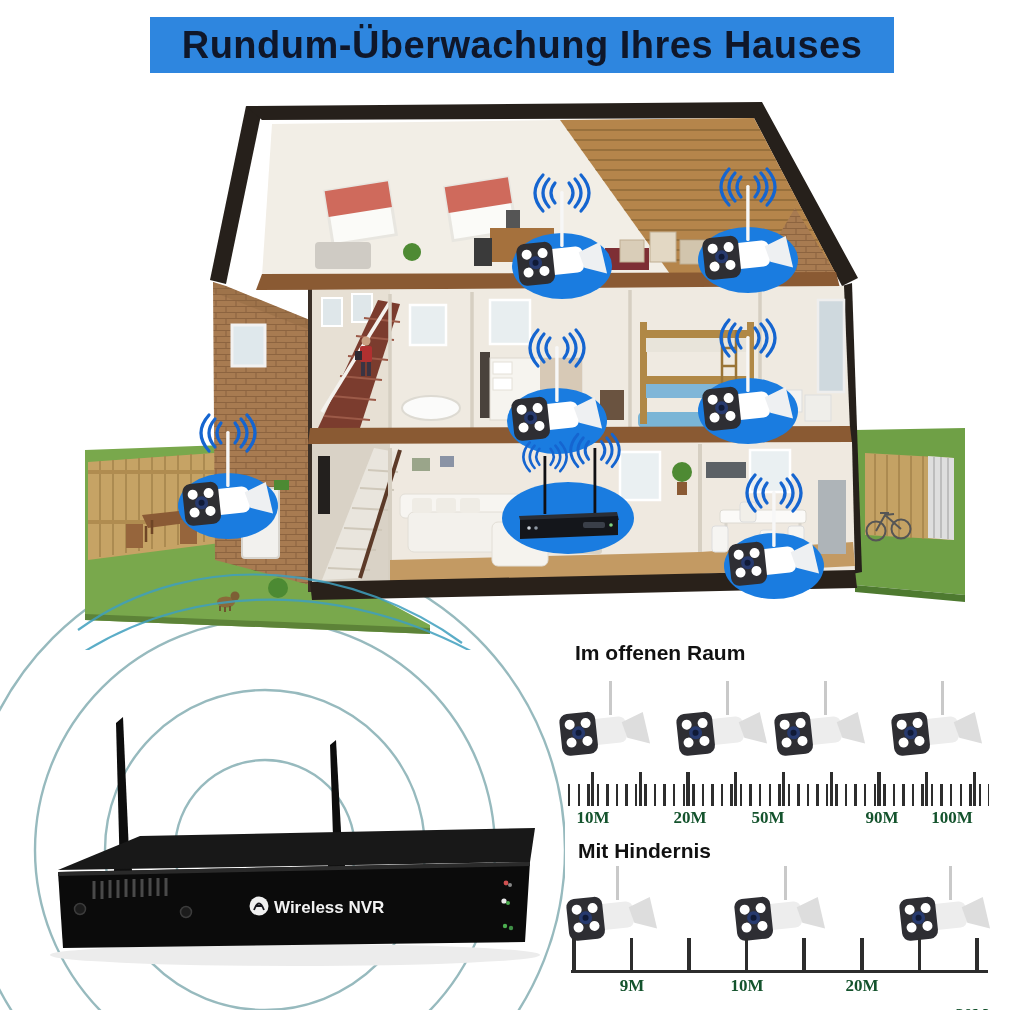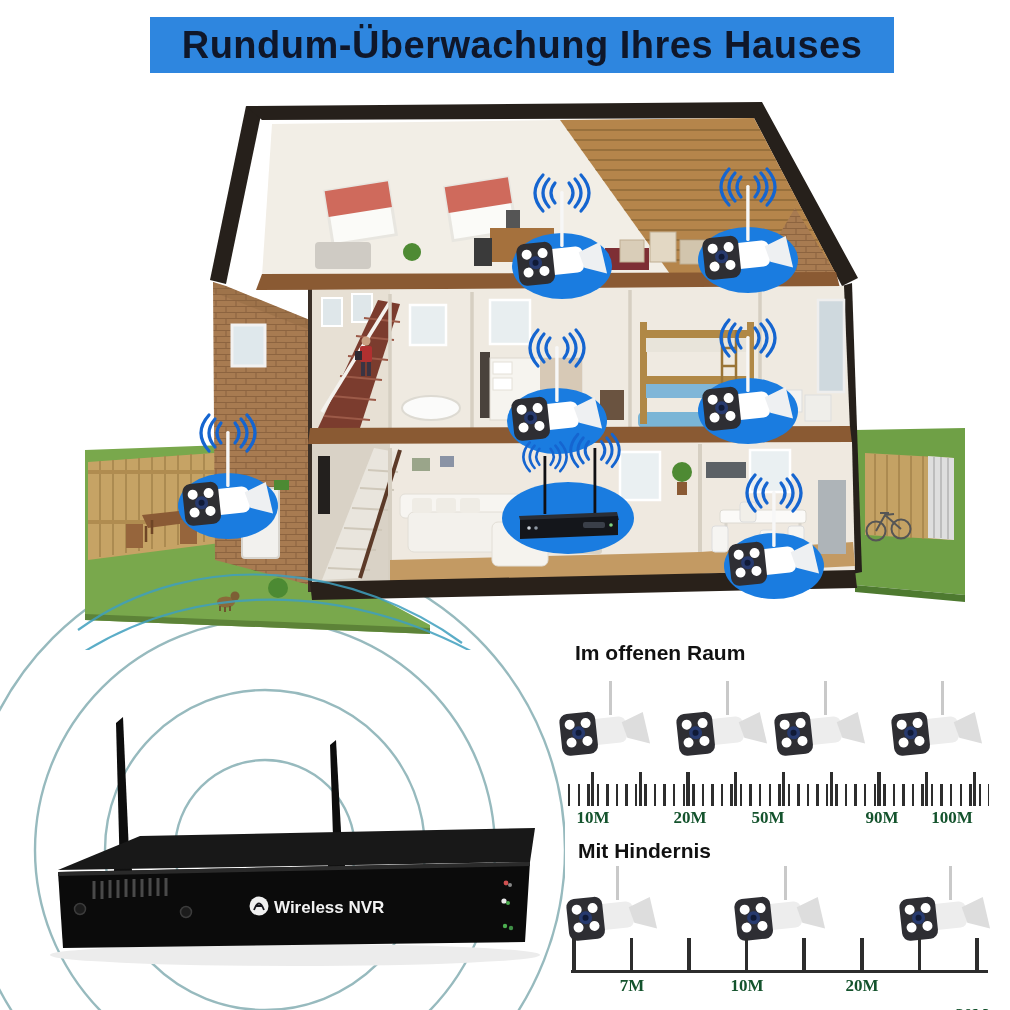--- a/index.html
+++ b/index.html
@@ -457,18 +457,18 @@
     <svg width="120" height="104" viewBox="0 0 120 104">
       <rect x="64" y="0" width="3" height="34" fill="#c9c9c9"></rect>
       <use href="#cam-body" transform="translate(12,30)"></use>
     </svg>
   </div>
 
   <div class="ruler-obstacle">
     <div class="ticks"></div>
     <div class="base"></div>
   </div>
-  <span class="dist-label lab-obs lab-obs-0">7M</span>
+  <span class="dist-label lab-obs lab-obs-0">9M</span>
   <span class="dist-label lab-obs lab-obs-1">10M</span>
   <span class="dist-label lab-obs lab-obs-2">20M</span>
   <span class="dist-label lab-obs lab-obs-3">30M</span>
 
 </div>
 
 </body></html>

